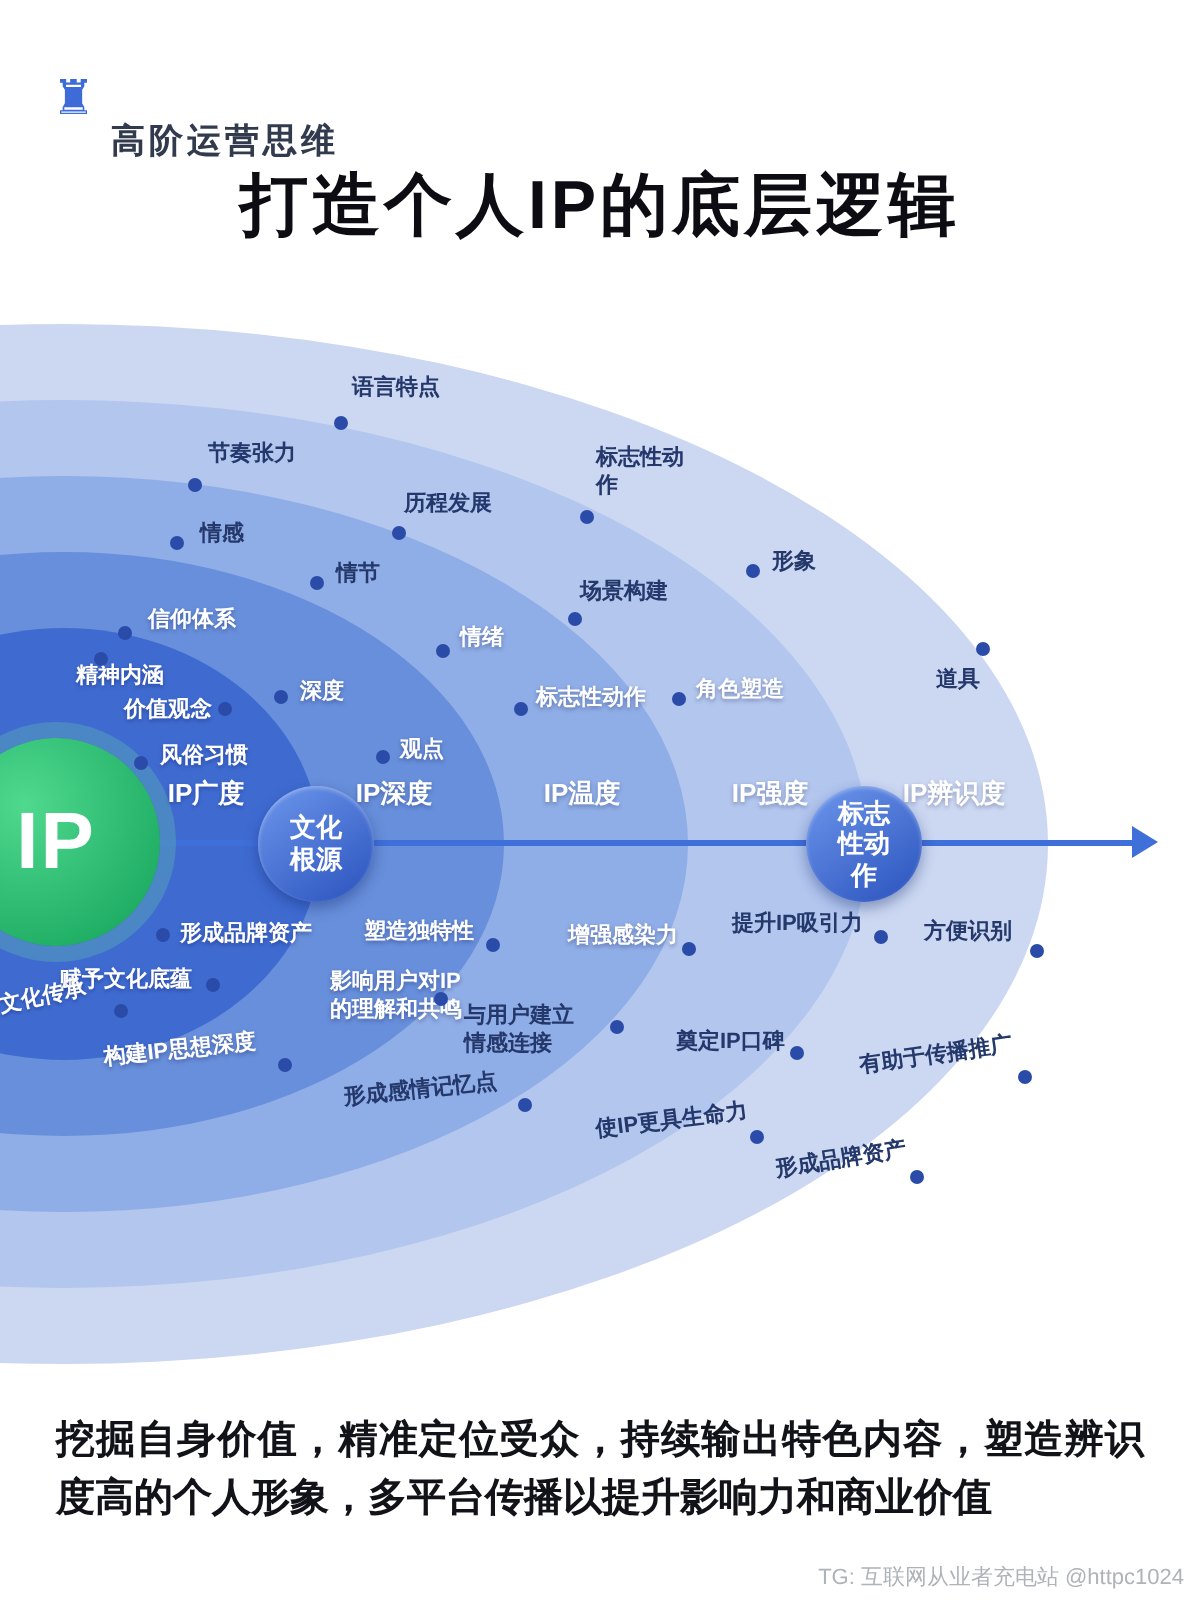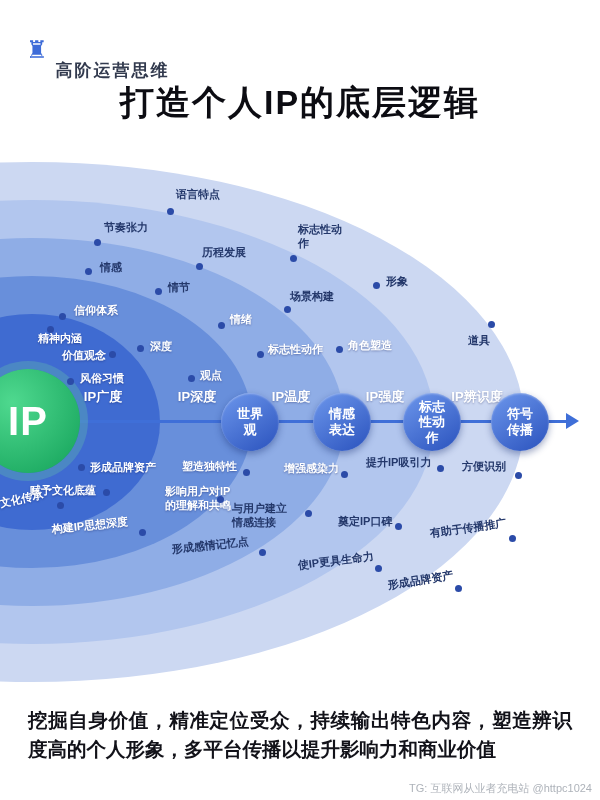--- a/index.html
+++ b/index.html
@@ -73,31 +73,25 @@
 <div class="ring" style="left: -460px; top: 17px; width: 984px; height: 520px; background: rgb(204, 216, 242); z-index: 1;"></div>
     <div class="ring" style="left: -370px; top: 55px; width: 804px; height: 444px; background: rgb(178, 198, 238); z-index: 2;"></div>
     <div class="ring" style="left: -280px; top: 93px; width: 624px; height: 368px; background: rgb(143, 173, 230); z-index: 3;"></div>
     <div class="ring" style="left: -188px; top: 131px; width: 440px; height: 292px; background: rgb(104, 143, 219); z-index: 4;"></div>
     <div class="ring" style="left: -96px; top: 169px; width: 256px; height: 216px; background: rgb(63, 107, 209); z-index: 5;"></div>
     <span class="band" style="left: 103px; top: 243px;">IP广度</span>
     <span class="band" style="left: 197px; top: 243px;">IP深度</span>
     <span class="band" style="left: 291px; top: 243px;">IP温度</span>
     <span class="band" style="left: 385px; top: 243px;">IP强度</span>
     <span class="band" style="left: 477px; top: 243px;">IP辨识度</span>
-    <div class="node" style="left: 221px; top: 248px;">
-      <span>世界观</span>
-    </div>
-    <div class="node" style="left: 313px; top: 248px;">
-      <span>情感表达</span>
+    <div class="node" style="left: 129px; top: 248px;">
+      <span>文化根源</span>
     </div>
     <div class="node" style="left: 403px; top: 248px;">
       <span>标志性动作</span>
-    </div>
-    <div class="node" style="left: 491px; top: 248px;">
-      <span>符号传播</span>
     </div>
     <div class="slabel" style="left: 176px; top: 43px;">语言特点</div>
     <div class="dot" style="left: 167px; top: 63px; background: rgb(43, 75, 168);"></div>
     <div class="slabel" style="left: 104px; top: 76px;">节奏张力</div>
     <div class="dot" style="left: 94px; top: 94px; background: rgb(43, 75, 168);"></div>
     <div class="slabel" style="left: 298px; top: 78px; width: 48px; white-space: normal;">标志性动作</div>
     <div class="dot" style="left: 290px; top: 110px; background: rgb(43, 75, 168);"></div>
     <div class="slabel" style="left: 100px; top: 116px;">情感</div>
     <div class="dot" style="left: 85px; top: 123px; background: rgb(43, 75, 168);"></div>
     <div class="slabel" style="left: 202px; top: 101px;">历程发展</div>

